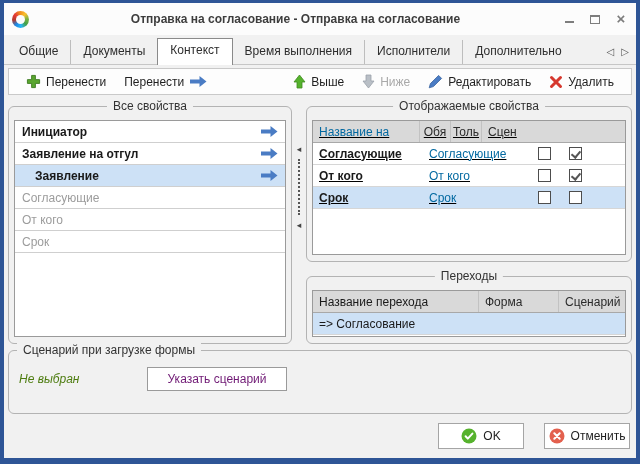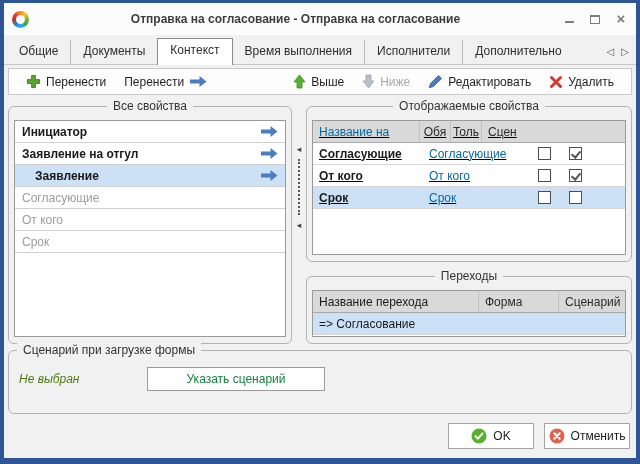--- a/index.html
+++ b/index.html
@@ -65,23 +65,23 @@
   .t0 { width:165px; color:#1a1a1a; }
   .t1 { width:80px; }
   .t2 { flex:1; }
   .cb { width:13px; height:13px; border:1px solid #4d4d4d; background:#fff; position:relative; }
   .cb.checked::after { content:""; position:absolute; left:3px; top:1px; width:4px; height:7px;
     border:solid #555; border-width:0 2px 2px 0; transform:rotate(40deg); }
   
   .bottom-group { flex:0 0 64px; margin:6px 4px 0; padding:16px 10px 6px; position:relative; }
   .bottom-row { display:flex; align-items:center; }
   .status { font-style:italic; color:#4d7c0f; width:128px; }
-  .scenario-btn { width:178px; height:24px; background:#fff; border:1px solid #9a9a9a; font:inherit; color:#15803d; }
-  
-  .footer { flex:0 0 44px; display:flex; align-items:center; justify-content:flex-end; gap:10px; padding:0 6px; }
+  .scenario-btn { width:140px; height:24px; background:#fff; border:1px solid #9a9a9a; font:inherit; color:#701a75; }
+  
+  .footer { flex:0 0 44px; display:flex; align-items:center; justify-content:flex-end; gap:20px; padding:0 6px; }
   .btn { display:flex; align-items:center; justify-content:center; gap:6px; width:86px; height:26px;
     background:#fff; border:1px solid #a5a5a5; font:inherit; color:#1f1f1f; }
 </style>
 </head>
 <body>
 
 <div class="window">
 
   <div class="titlebar">
     <div class="logo"></div>

